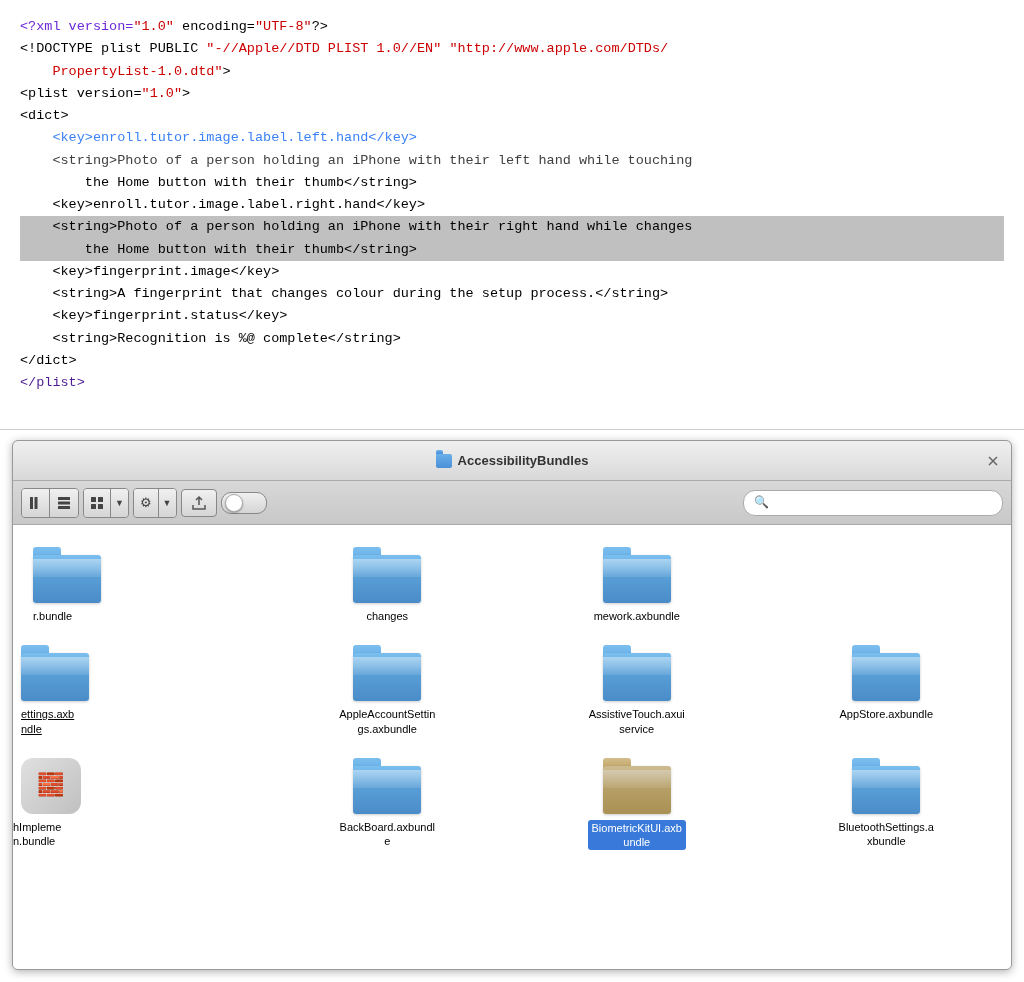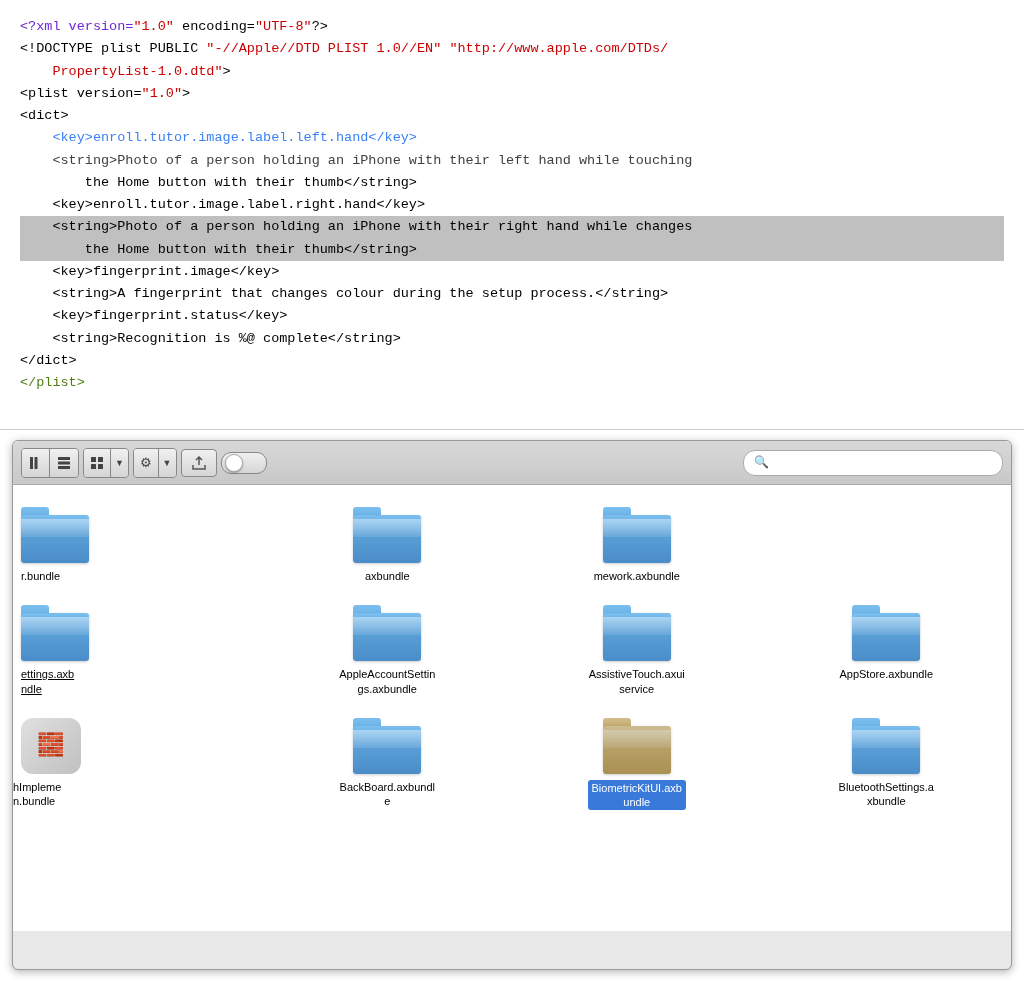--- a/index.html
+++ b/index.html
@@ -320,25 +320,36 @@
   <div class="line"><span style="color:#404040">    &lt;string&gt;Photo of a person holding an iPhone with their left hand while touching</span></div>
   <div class="line"><span style="color:#000">        the Home button with their thumb&lt;/string&gt;</span></div>
   <div class="line"><span style="color:#000">    &lt;key&gt;enroll.tutor.image.label.right.hand&lt;/key&gt;</span></div>
   <div class="line" style="background:#c0c0c0; display:block;"><span style="color:#000">    &lt;string&gt;Photo of a person holding an iPhone with their right hand </span><span style="color:#000">while changes</span></div>
   <div class="line" style="background:#c0c0c0; display:block;"><span style="color:#000">        the Home button with their thumb&lt;/string&gt;</span></div>
   <div class="line"><span style="color:#000">    &lt;key&gt;fingerprint.image&lt;/key&gt;</span></div>
   <div class="line"><span style="color:#000">    &lt;string&gt;A fingerprint that changes colour during the setup process.&lt;/string&gt;</span></div>
   <div class="line"><span style="color:#000">    &lt;key&gt;fingerprint.status&lt;/key&gt;</span></div>
   <div class="line"><span style="color:#000">    &lt;string&gt;Recognition is %@ complete&lt;/string&gt;</span></div>
   <div class="line"><span style="color:#000">&lt;/dict&gt;</span></div>
-  <div class="line"><span style="color:#4d7c0f">&lt;/plist&gt;</span></div>
+  <div class="line"><span style="color:#4c1d95">&lt;/plist&gt;</span></div>
 </div>
 
 <div class="finder-window">
 
+  <div class="finder-titlebar">
+    <div class="finder-title">
+      <span class="folder-icon-small"></span>
+      <span>AccessibilityBundles</span>
+    </div>
+    <div class="expand-btn">
+      <svg width="12" height="12" viewBox="0 0 12 12" fill="none">
+        <path d="M2 2L10 10M10 2L2 10" stroke="#666" stroke-width="1.5"></path>
+      </svg>
+    </div>
+  </div>
 
   <div class="finder-toolbar">
 
     <div class="toolbar-view-group">
       <button class="toolbar-view-btn">
         <svg width="14" height="14" viewBox="0 0 14 14" fill="#444">
           <rect x="1" y="1" width="3" height="12" rx="0.5"></rect>
           <rect x="5.5" y="1" width="3" height="12" rx="0.5"></rect>
         </svg>
       </button>
@@ -381,36 +392,36 @@
     <div class="toolbar-search">
       <div class="search-box">
         <span class="search-icon-char">🔍</span>
         <span class="search-input-display"></span>
       </div>
     </div>
   </div>
 
   <div class="finder-content">
 
-    <div class="finder-item" style="overflow:hidden; align-items:flex-start; padding-left:0;">
+    <div class="finder-item" style="overflow:hidden; align-items:flex-start; padding-left:12px;">
       <div class="folder-icon-large" style="margin-left:8px;">
         <div class="folder-tab"></div>
         <div class="folder-body"></div>
         <div class="folder-shine"></div>
       </div>
       <span class="item-label" style="text-align:left; padding-left:8px;">r.bundle</span>
     </div>
 
     <div class="finder-item">
       <div class="folder-icon-large">
         <div class="folder-tab"></div>
         <div class="folder-body"></div>
         <div class="folder-shine"></div>
       </div>
-      <span class="item-label">axbundle</span>
+      <span class="item-label">changes</span>
     </div>
 
     <div class="finder-item">
       <div class="folder-icon-large">
         <div class="folder-tab"></div>
         <div class="folder-body"></div>
         <div class="folder-shine"></div>
       </div>
       <span class="item-label">mework.axbundle</span>
     </div>

